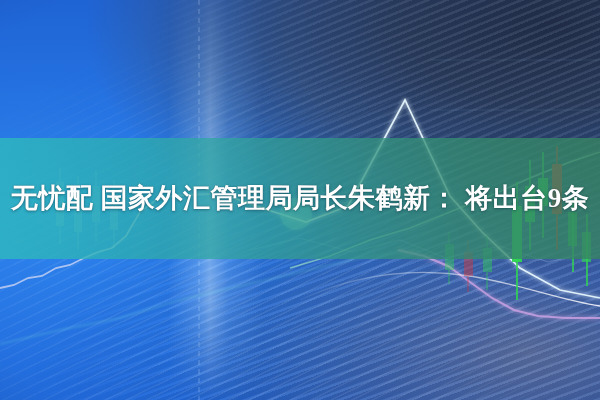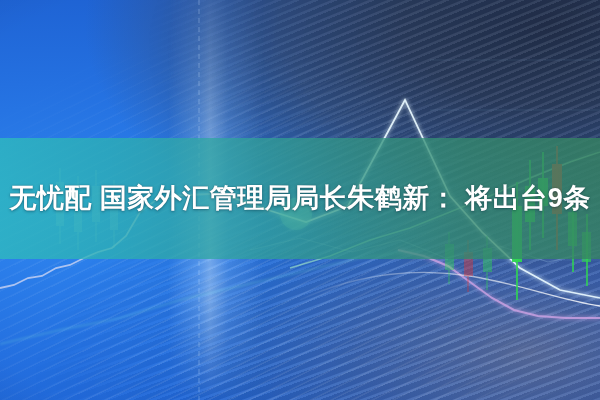--- a/index.html
+++ b/index.html
@@ -6,21 +6,21 @@
   html, body {
     margin: 0;
     padding: 0;
     background: #000;
   }
   #stage {
     position: relative;
     width: 600px;
     height: 400px;
     overflow: hidden;
-    font-family: Liberation Sans, sans-serif;
+    font-family: Liberation Serif, serif;
     background: #0369a1;
     text-align: right;
   }
 
   
   .layer { position: absolute; inset: 0; }
 
   
   .bg-blue {
     background:

